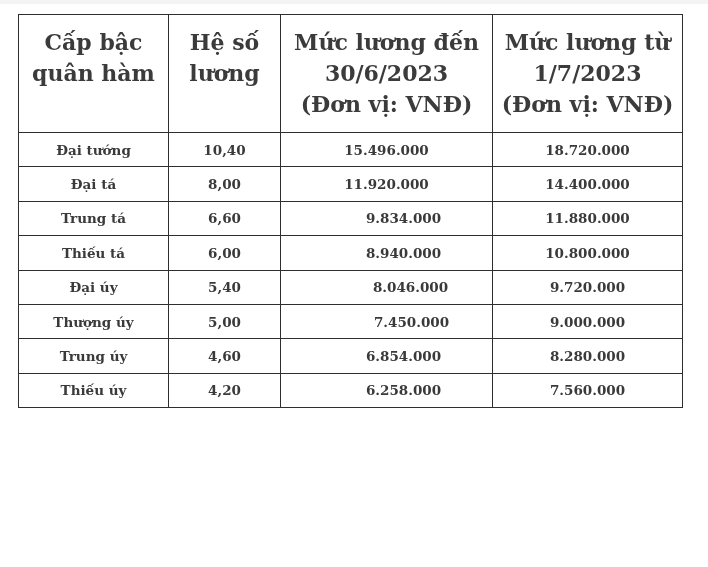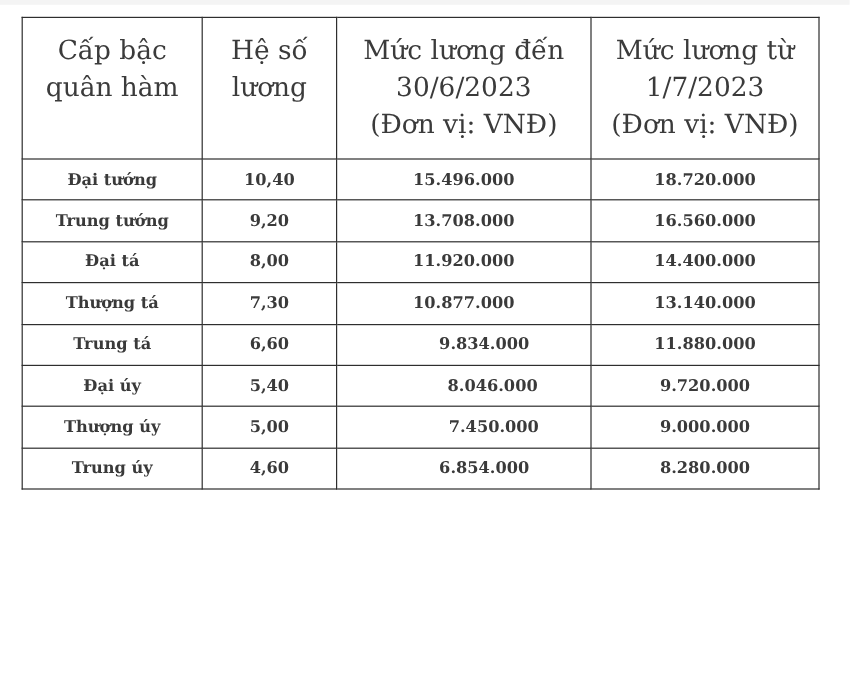--- a/index.html
+++ b/index.html
@@ -35,21 +35,21 @@
       vertical-align: middle;
       padding: 0;
     }
     table.salary th {
       height: 118px;
       vertical-align: top;
       padding-top: 12px;
       box-sizing: border-box;
       font-size: 22px;
       line-height: 31px;
-      font-weight: normal;
+      font-weight: bold;
       color: #3b3b3b;
       transform-origin: top;
     }
     table.salary th span { display: block; }
     table.salary td {
       height: 34.4px;
       box-sizing: border-box;
       font-size: 13.5px;
       font-weight: bold;
       color: #3a3a3a;
@@ -96,55 +96,55 @@
     </tr>
   </thead>
   <tbody>
     <tr>
       <td>Đại tướng</td>
       <td>10,40</td>
       <td class="num-left">15.496.000</td>
       <td>18.720.000</td>
     </tr>
     <tr>
-      <td>Trung tướng</td>
-      <td>9,20</td>
-      <td class="num-left">13.708.000</td>
-      <td>16.560.000</td>
-    </tr>
-    <tr>
       <td>Đại tá</td>
       <td>8,00</td>
       <td class="num-left">11.920.000</td>
       <td>14.400.000</td>
     </tr>
     <tr>
-      <td>Thượng tá</td>
-      <td>7,30</td>
-      <td class="num-left">10.877.000</td>
-      <td>13.140.000</td>
-    </tr>
-    <tr>
       <td>Trung tá</td>
       <td>6,60</td>
       <td class="num-left" style="padding-left:34px">9.834.000</td>
       <td>11.880.000</td>
+    </tr>
+    <tr>
+      <td>Thiếu tá</td>
+      <td>6,00</td>
+      <td class="num-left" style="padding-left:34px">8.940.000</td>
+      <td>10.800.000</td>
     </tr>
     <tr>
       <td>Đại úy</td>
       <td>5,40</td>
       <td class="num-left" style="padding-left:48px">8.046.000</td>
       <td>9.720.000</td>
     </tr>
     <tr>
       <td>Thượng úy</td>
       <td>5,00</td>
       <td class="num-left" style="padding-left:50px">7.450.000</td>
       <td>9.000.000</td>
     </tr>
     <tr>
       <td>Trung úy</td>
       <td>4,60</td>
       <td class="num-left" style="padding-left:34px">6.854.000</td>
       <td>8.280.000</td>
     </tr>
+    <tr>
+      <td>Thiếu úy</td>
+      <td>4,20</td>
+      <td class="num-left" style="padding-left:34px">6.258.000</td>
+      <td>7.560.000</td>
+    </tr>
   </tbody>
 </table>
 
 </body></html>

